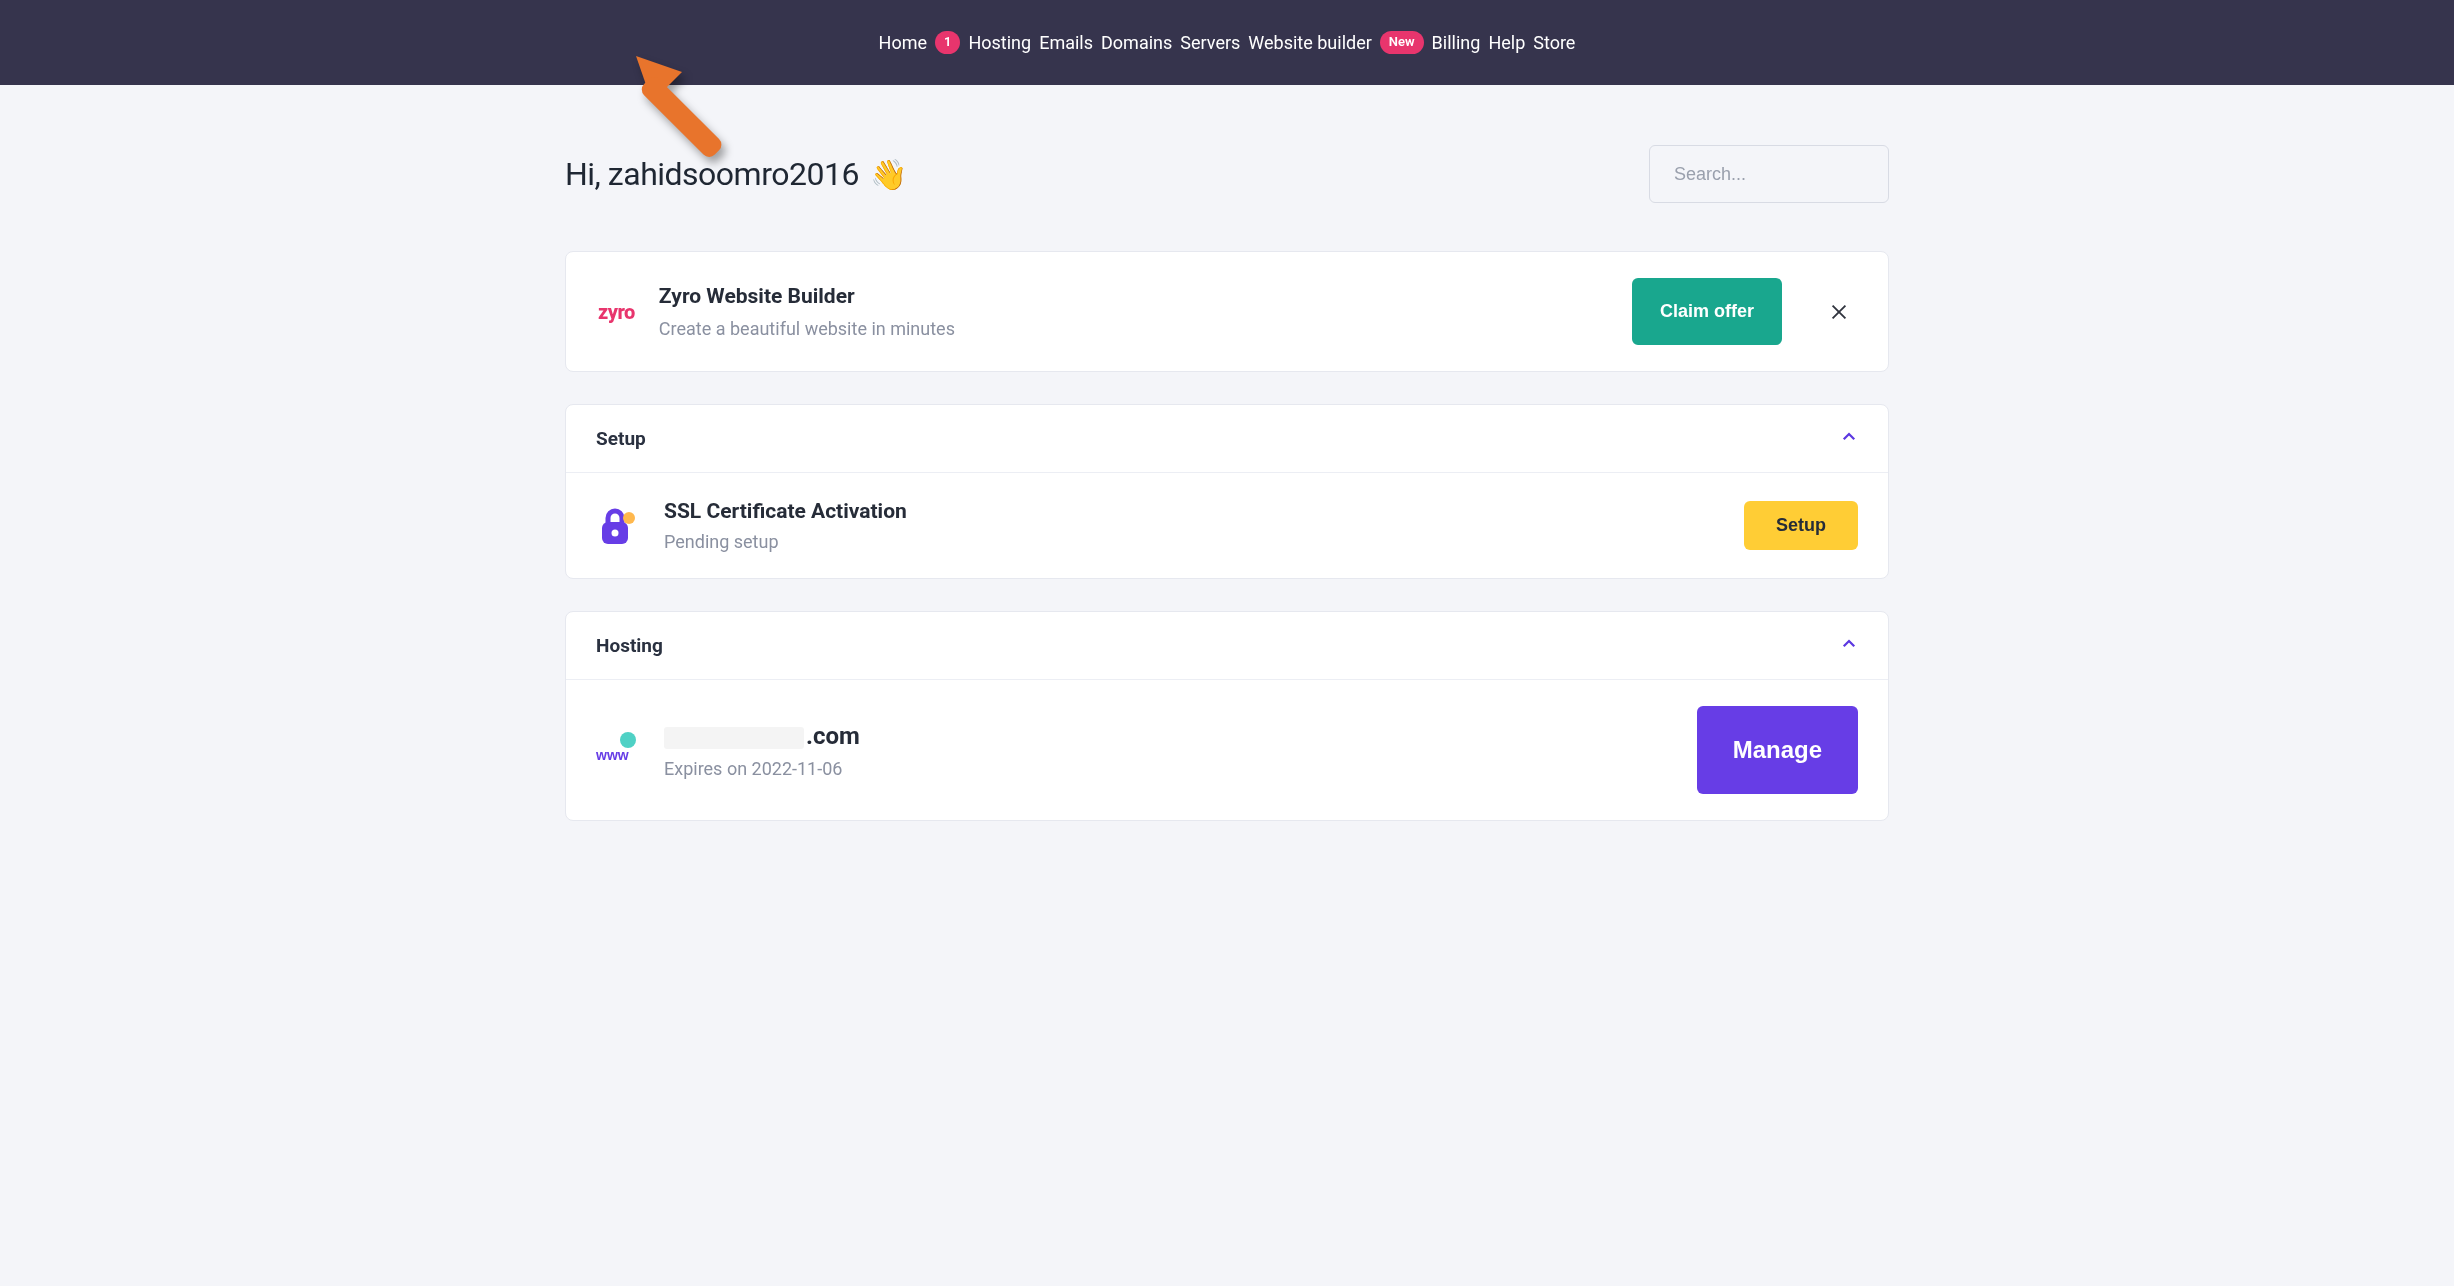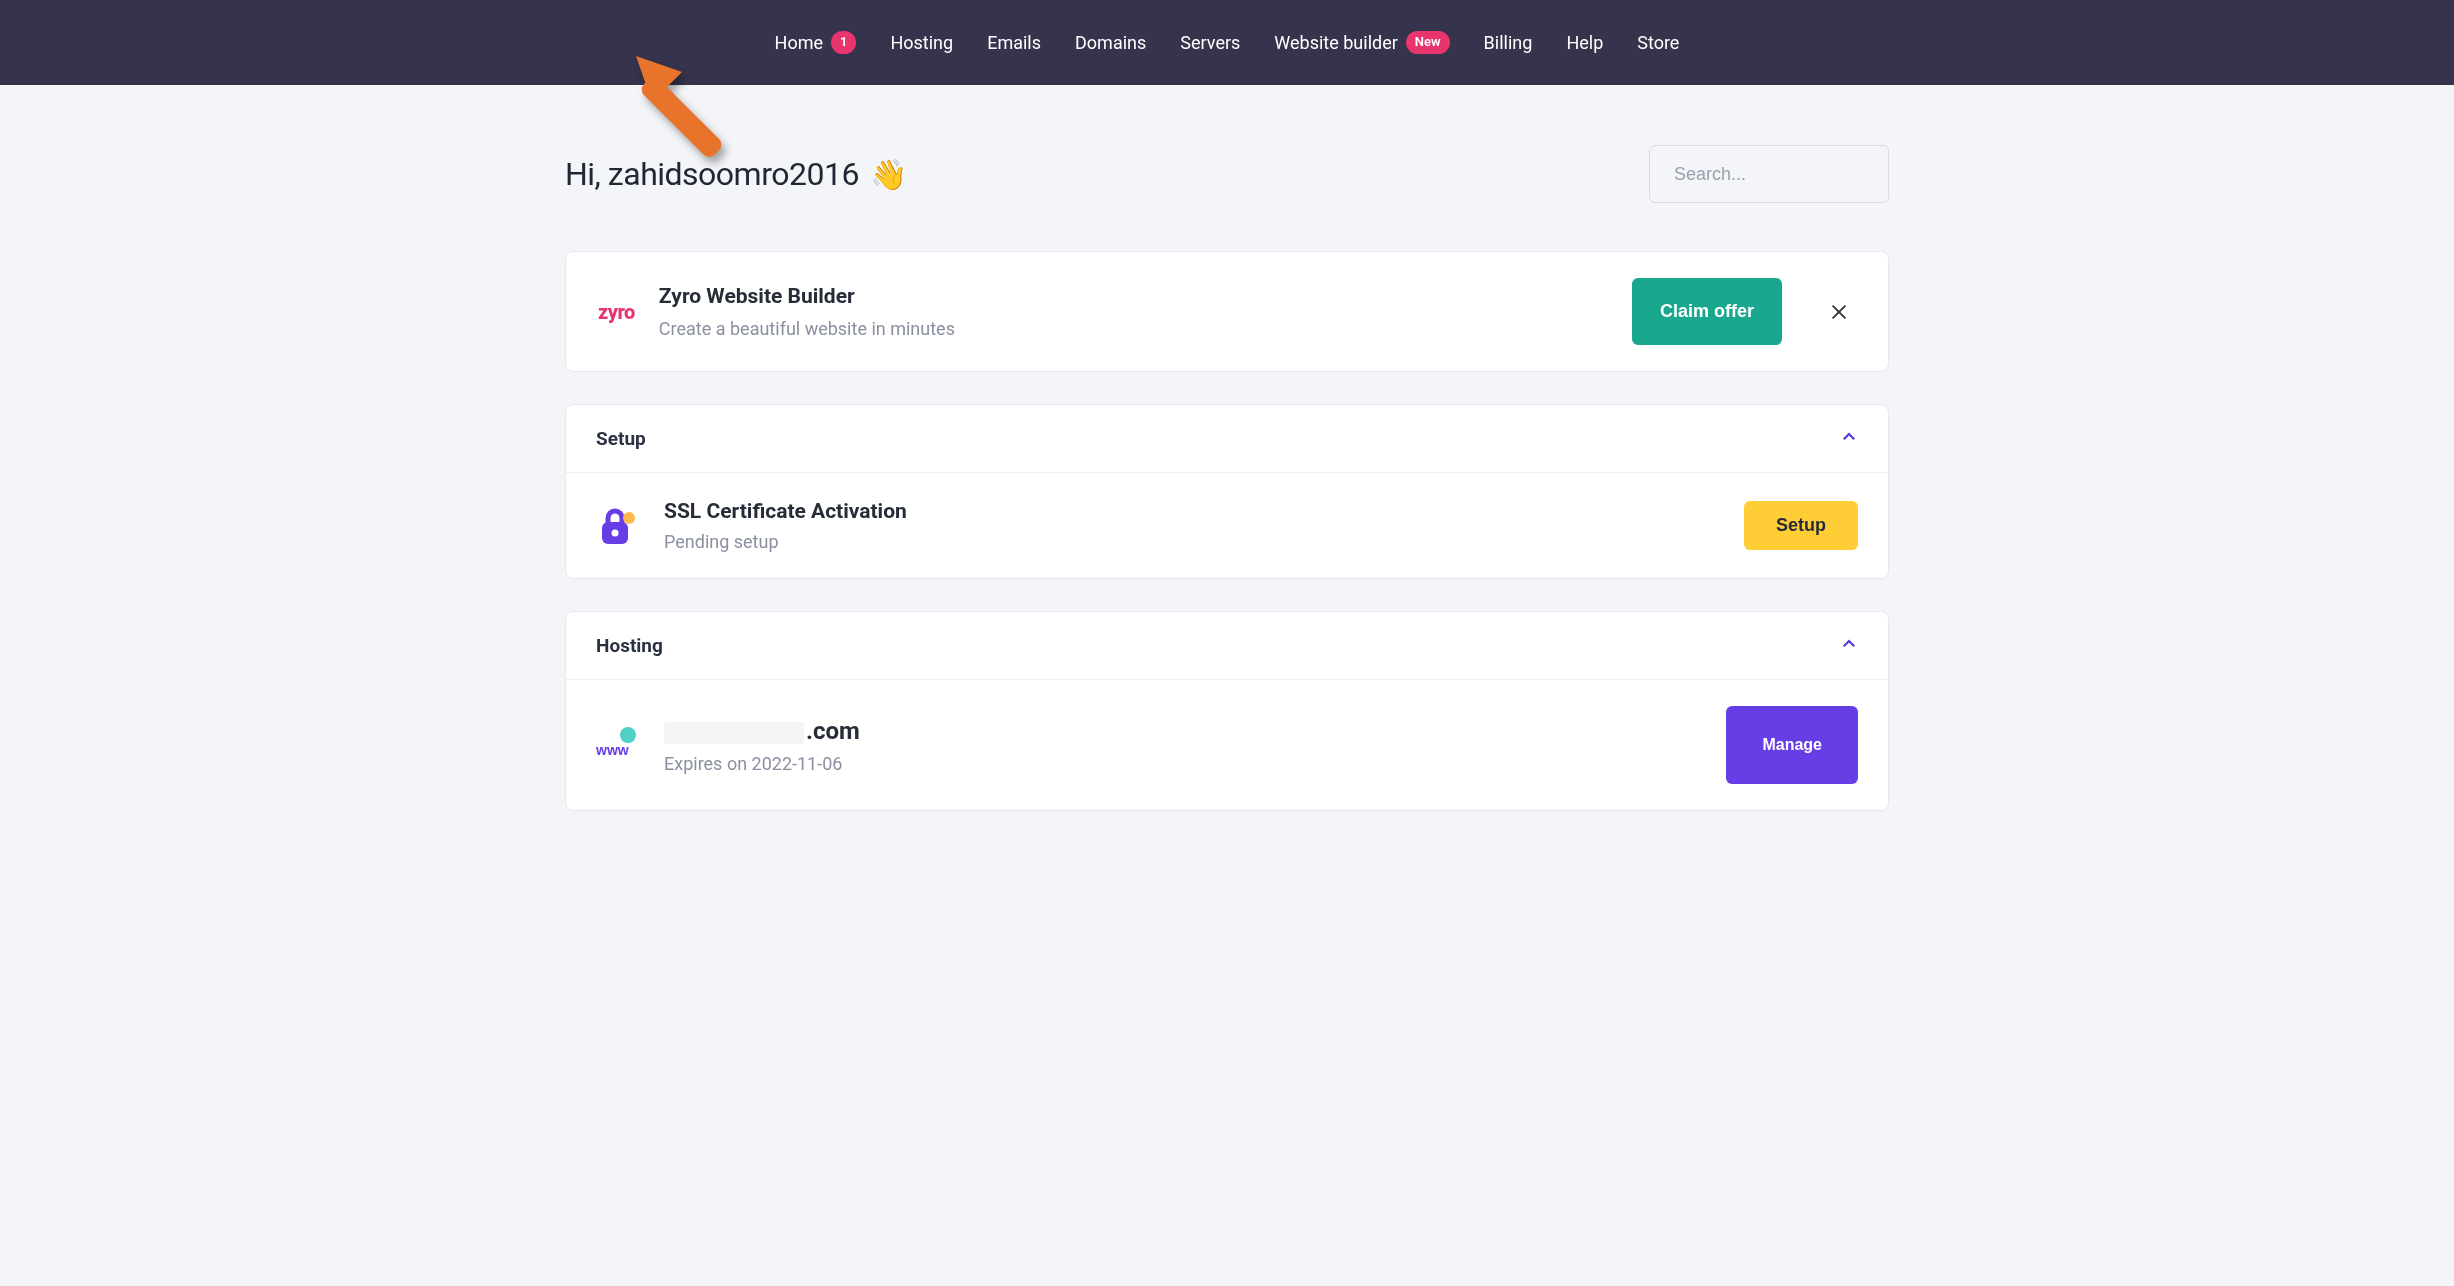--- a/index.html
+++ b/index.html
@@ -11,21 +11,21 @@
     font-size: 18px;
   }
 
   
   .topnav {
     background: #36344d;
     height: 85px;
     display: flex;
     align-items: center;
     justify-content: center;
-    gap: 34px;
+    gap: 8px;
   }
   .nav-item {
     display: inline-flex;
     align-items: center;
     gap: 8px;
     color: #ffffff;
     font-size: 18px;
     cursor: pointer;
     user-select: none;
   }
@@ -185,21 +185,21 @@
     font-size: 18px;
     font-weight: 700;
     padding: 14px 32px;
     border: none;
     border-radius: 6px;
     cursor: pointer;
   }
   .btn-purple {
     background: #673de6;
     color: #fff;
-    font-size: 16px;
+    font-size: 24px;
     font-weight: 700;
     padding: 30px 36px;
     border: none;
     border-radius: 6px;
     cursor: pointer;
   }
 
   
   .redact {
     display: inline-block;

